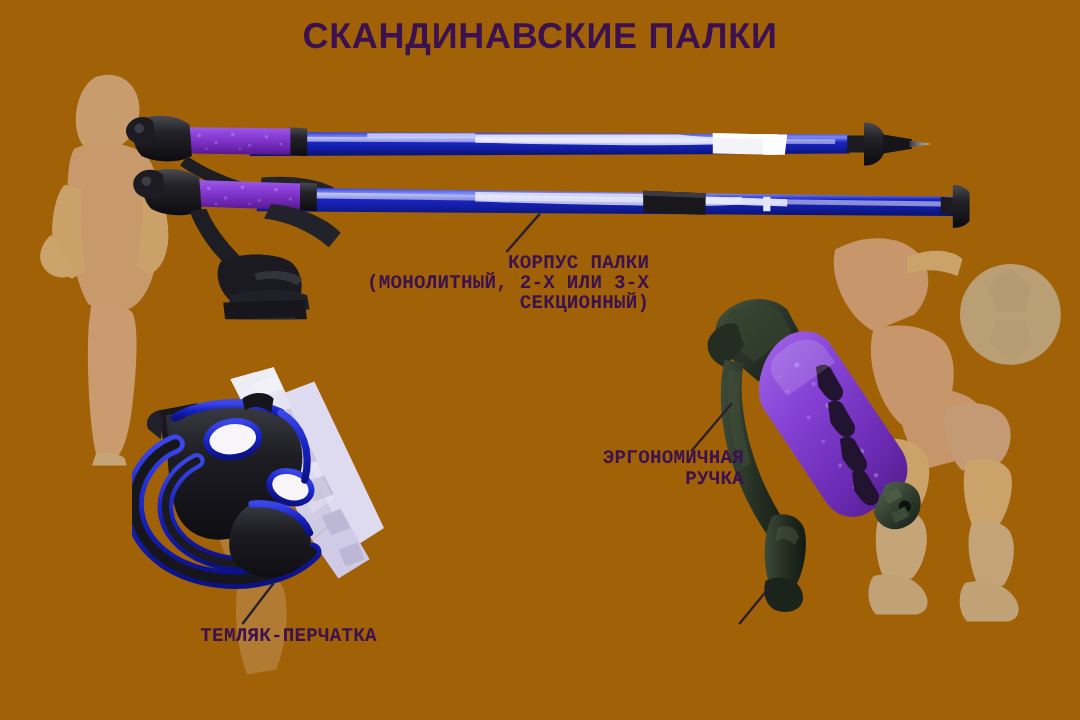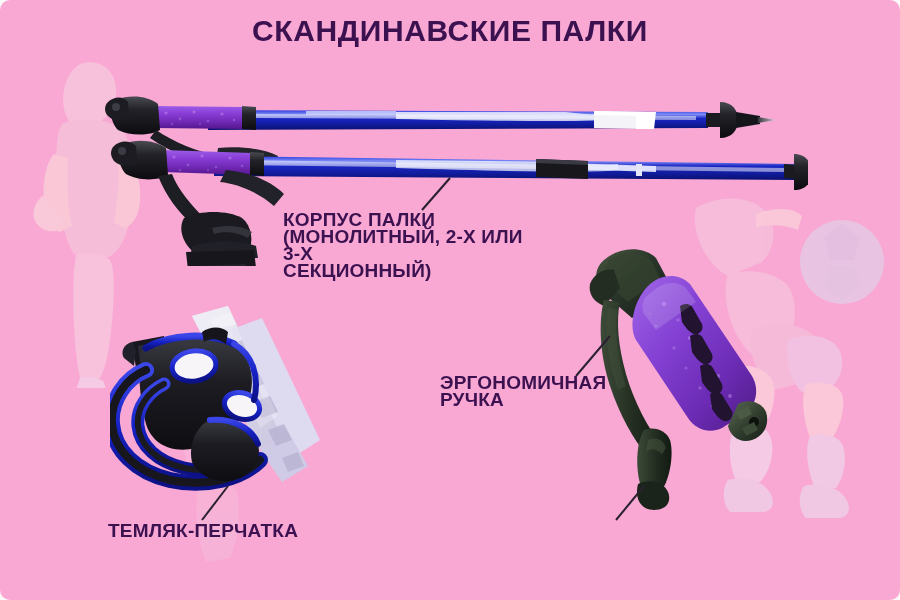--- a/index.html
+++ b/index.html
@@ -6,23 +6,22 @@
   html,body{margin:0;padding:0;}
   body{
     width:900px;height:600px;
     background:#fbfaf8;
     font-family:"Liberation Sans","DejaVu Sans",sans-serif;
     overflow:hidden;
   }
   #infographic{
     position:relative;
     width:900px;height:600px;
-    background:#f9a8d4;
+    background:#a16207;
     overflow:hidden;
-    border-radius:10px;
   }
 
   
   .wm{position:absolute;pointer-events:none;}
 
   .wm-left{left:18px;top:58px;width:150px;height:330px;opacity:.55;}
   .wm-right{left:690px;top:190px;width:215px;height:330px;opacity:.55;}
   .wm-mid{left:150px;top:330px;width:140px;height:240px;opacity:.35;}
 
   
@@ -32,25 +31,26 @@
     font-size:30px;font-weight:bold;letter-spacing:.6px;
     color:#3b1150;
     font-family:"Liberation Sans","DejaVu Sans",sans-serif;
   }
 
   
   .callout{
     position:absolute;
     color:#3b1150;
     font-weight:bold;
-    font-size:19px;
+    font-size:16px;
     line-height:17px;
     letter-spacing:.2px;
-    text-align:left;
+    text-align:right;
     white-space:pre-line;
+    font-family:Liberation Mono, monospace;
   }
   #cal-body{left:283px;top:211px;width:258px;}
   #cal-grip{left:440px;top:374px;width:180px;}
   #cal-glove{left:108px;top:522px;width:206px;}
   #cal-strap{left:494px;top:522px;width:292px;}
 
   
   .leader{position:absolute;pointer-events:none;}
 
   

